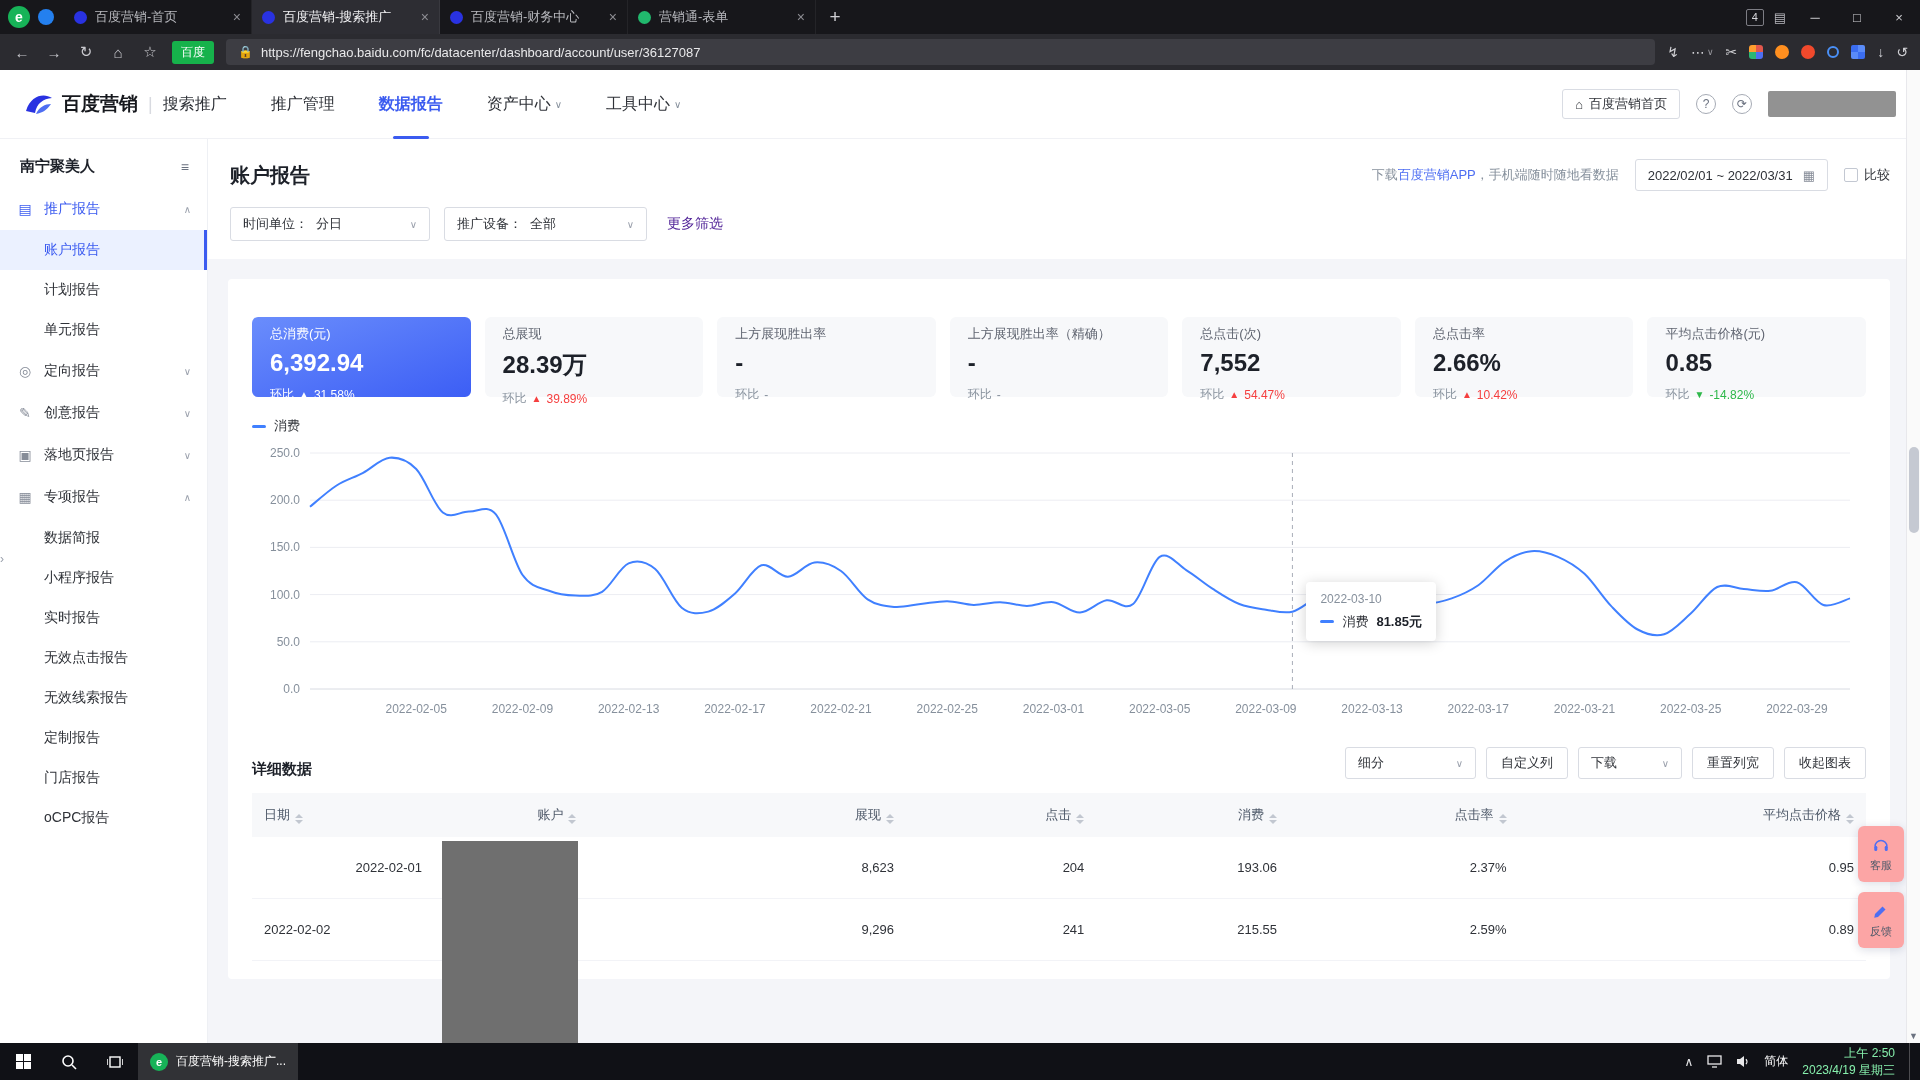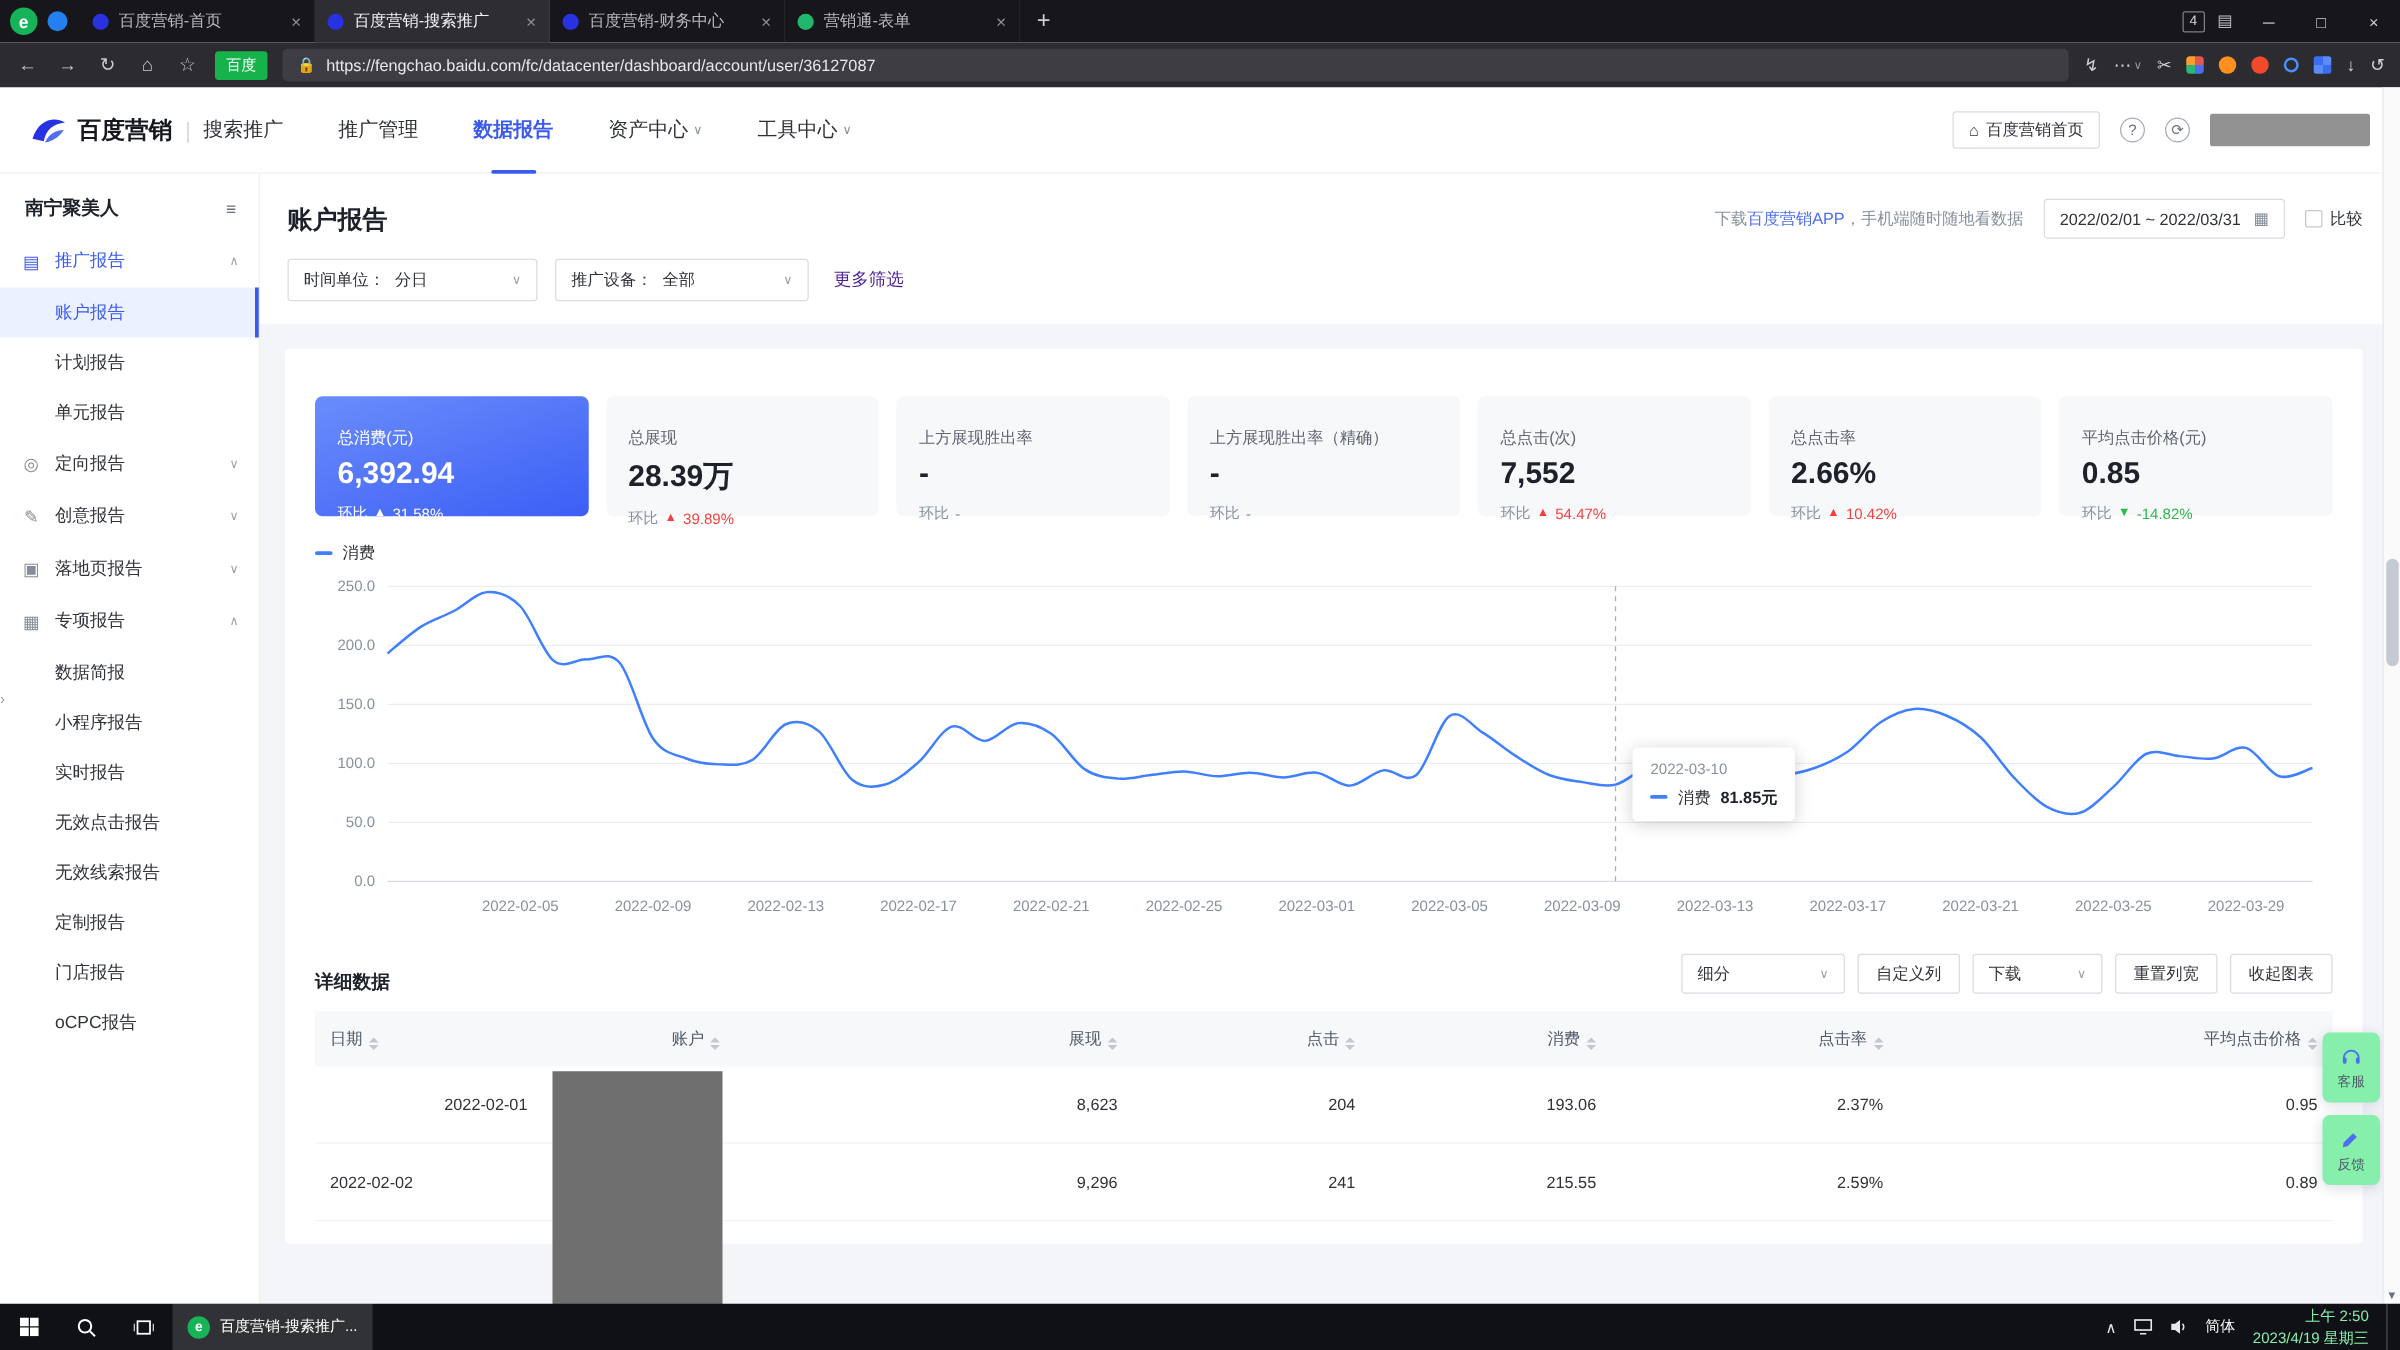--- a/index.html
+++ b/index.html
@@ -95,21 +95,21 @@
   .more-link { color:#4c1d95; font-size:14px; margin-left:6px; cursor:pointer; }
 
   .card { background:#fff; margin:20px 30px 0 20px; padding:18px 24px; border-radius:4px; }
   .view-tabs { display:flex; align-items:center; gap:36px; height:40px; }
   .vtab { font-size:15px; color:#2f3238; position:relative; height:40px; display:flex; align-items:center; cursor:pointer; }
   .vtab.active { color:#3b5bf0; font-weight:bold; }
   .vtab.active::after { content:""; position:absolute; bottom:0; left:0; right:0; height:3px; background:#3b5bf0; border-radius:2px; }
   .tabs-note { margin-left:auto; font-size:12px; color:#a6abb5; }
 
   .metrics { display:flex; gap:14px; margin-top:20px; }
-  .mcard { flex:1; height:96px; border-radius:6px; background:#f7f8fa; padding:24px 18px; cursor:pointer; }
+  .mcard { flex:1; height:80px; border-radius:6px; background:#f7f8fa; padding:8px 18px; cursor:pointer; }
   .mcard .m-label { font-size:13px; color:#5f6470; white-space:nowrap; overflow:hidden; text-overflow:ellipsis; }
   .mcard .m-value { font-size:24px; font-weight:bold; color:#1d2129; margin-top:6px; }
   .mcard .m-ratio { font-size:12px; color:#86909c; margin-top:9px; display:flex; align-items:center; gap:5px; }
   .mcard .arrow { font-size:10px; }
   .trend-up { color:#f53f3f; } .trend-down { color:#2eb84a; } .trend-none { color:#86909c; }
   .mcard.selected { background:linear-gradient(160deg,#6a8dfc 0%,#3c5ef5 100%); }
   .mcard.selected .m-label, .mcard.selected .m-value, .mcard.selected .m-ratio,
   .mcard.selected .trend-up, .mcard.selected .arrow { color:#fff; }
 
   .legend { display:flex; align-items:center; gap:8px; margin-top:20px; font-size:13px; color:#2f3238; }
@@ -131,21 +131,21 @@
   thead th { background:#f7f8fa; font-size:13px; color:#4e5969; font-weight:normal; padding:13px 12px; }
   tbody td { font-size:13px; color:#2f3238; padding:23px 12px; border-bottom:1px solid #f2f3f7; }
   .sorter { display:inline-flex; flex-direction:column; gap:2px; margin-left:5px; vertical-align:1px; }
   .sorter i { width:0; height:0; border-left:4px solid transparent; border-right:4px solid transparent; display:block; }
   .sorter .up { border-bottom:4px solid #c2c7d0; }
   .sorter .dn { border-top:4px solid #c2c7d0; }
   .table-censor { position:absolute; left:190px; top:48px; width:136px; height:230px; background:#6f6f6f; z-index:3; }
 
   
   .float-col { position:absolute; right:16px; top:826px; display:flex; flex-direction:column; gap:10px; z-index:20; }
-  .float-btn { width:46px; height:56px; background:#86efac; border-radius:6px; box-shadow:0 2px 10px rgba(15,30,80,.15);
+  .float-btn { width:46px; height:56px; background:#fca5a5; border-radius:6px; box-shadow:0 2px 10px rgba(15,30,80,.15);
     display:flex; flex-direction:column; align-items:center; justify-content:center; gap:4px; cursor:pointer; }
   .float-btn svg { width:18px; height:18px; }
   .float-btn .f-label { font-size:11px; color:#4e5969; }
 
   
   .pg-scrollbar { position:absolute; right:0; top:70px; bottom:37px; width:14px; background:#fafafa; border-left:1px solid #e8e8ec; z-index:30; }
   .pg-thumb { position:absolute; left:2px; width:10px; top:377px; height:86px; background:#c5c9d2; border-radius:6px; }
   .pg-down { position:absolute; bottom:2px; left:0; right:0; text-align:center; color:#6b7280; font-size:9px; }
 
   .edge-handle { position:absolute; left:0; top:552px; color:#9aa0ac; font-size:12px; z-index:25; }

